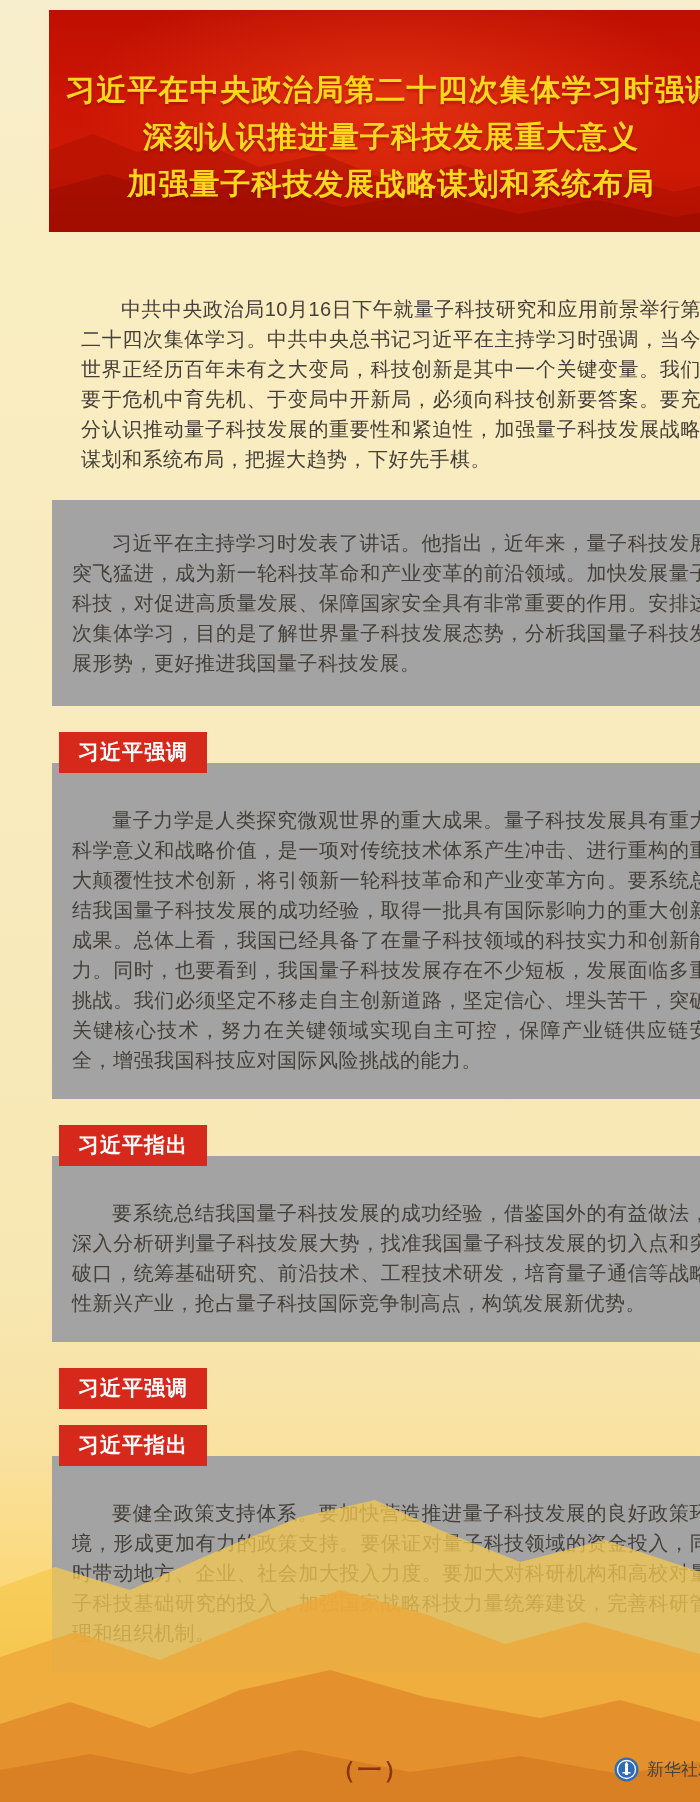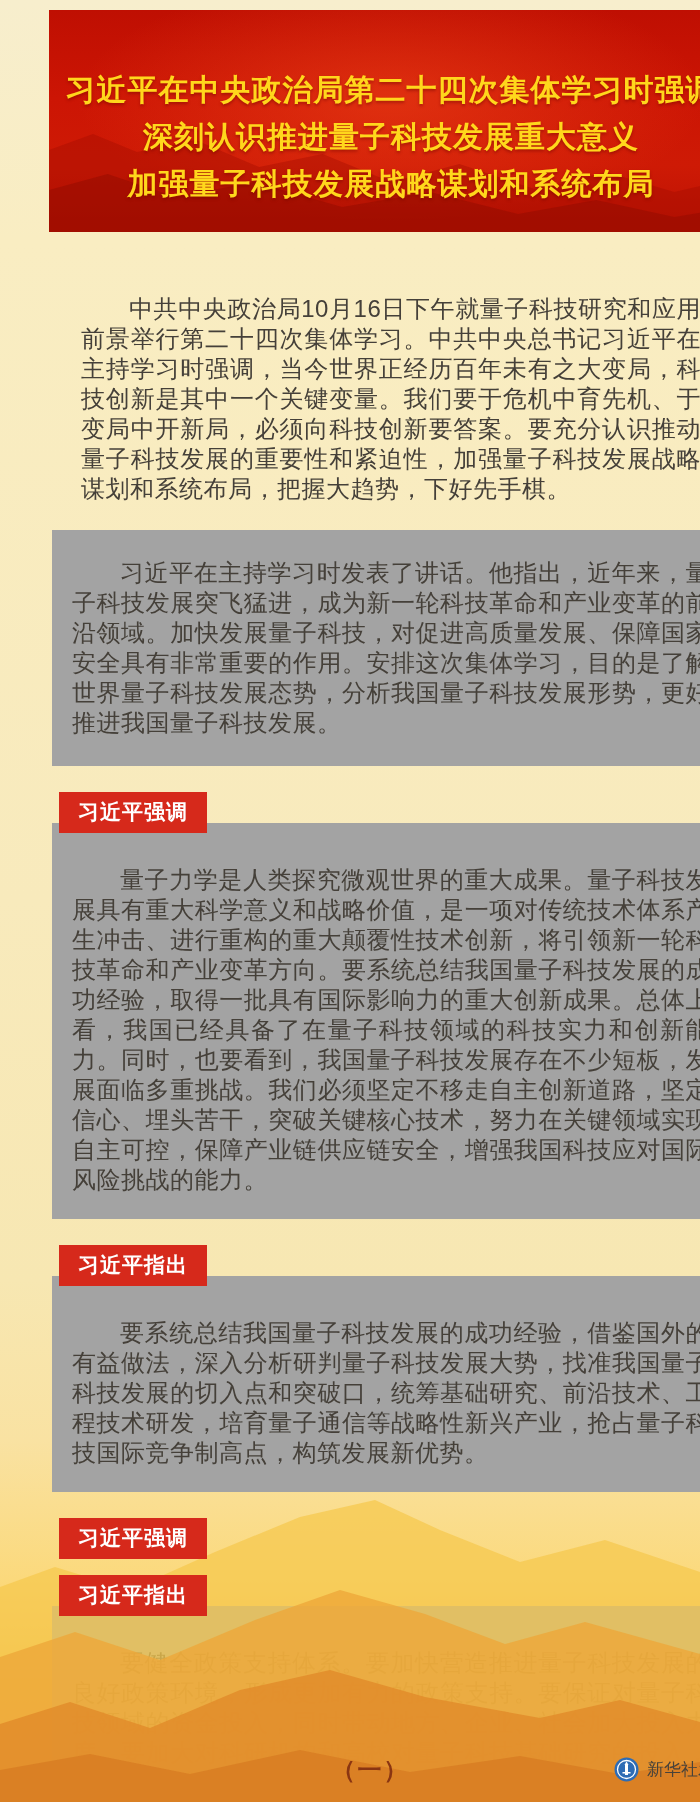--- a/index.html
+++ b/index.html
@@ -23,21 +23,21 @@
   }
   .banner svg{position:absolute;left:0;bottom:0;width:100%;height:120px;display:block;}
   .banner-titles{
     position:relative;z-index:2;padding-top:56px;text-align:center;
     color:#ffd71c;font-weight:bold;font-size:30px;line-height:47px;
     letter-spacing:1px;text-shadow:0 2px 3px rgba(110,5,0,.45);
   }
 
   
   .para{
-    font-size:24px;line-height:30px;color:#454039;letter-spacing:.5px;
+    font-size:20px;line-height:30px;color:#454039;letter-spacing:.5px;
     text-align:justify;text-indent:2em;
   }
   .intro{margin:62px 40px 0;}
   .box{
     background:#a3a3a3;margin:0 11px;padding:28px 20px;
   }
   .speech-box{margin-top:26px;}
 
   .section{margin-top:26px;position:relative;}
   .badge{

